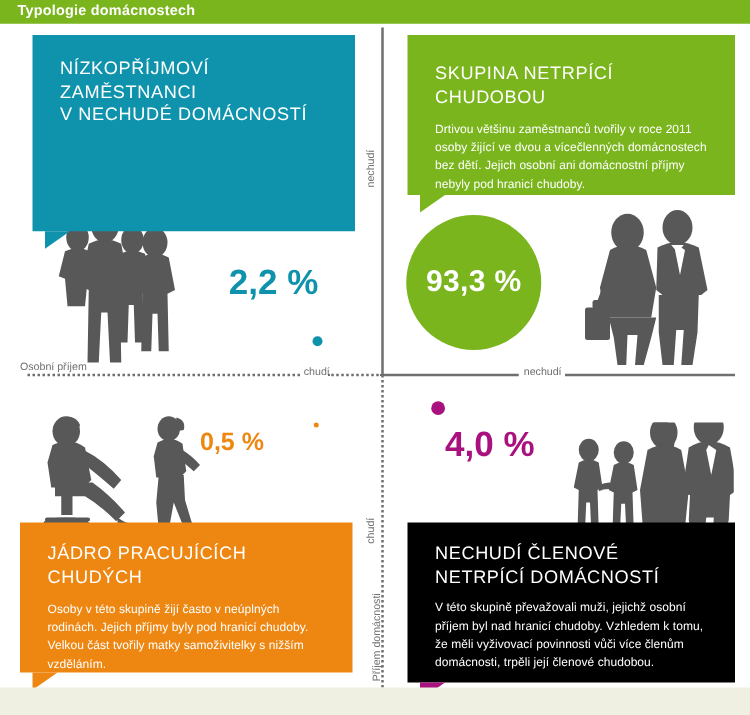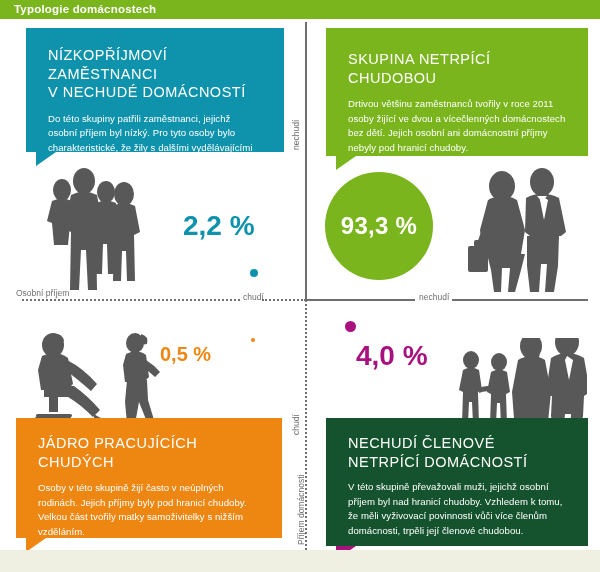--- a/index.html
+++ b/index.html
@@ -75,21 +75,21 @@
     margin:0;padding:0;color:#fff;font-weight:400;
     font-size:14.5px;letter-spacing:.5px;line-height:1.28;
   }
   .box p{
     margin:0;padding:0;color:#fff;font-size:9.6px;
     line-height:1.52;letter-spacing:.05px;
   }
 
   
   .box-tl{
-    left:26px;top:28px;width:258px;height:124px;
+    left:26px;top:28px;width:258px;height:157px;
     background:#0f93ac;padding:18px 26px 0 22px;
   }
   .box-tl h2{margin-bottom:10px;}
   .box-tl .tail{
     left:10px;bottom:-14px;
     border-left:0 solid transparent;
     border-top:14px solid #0f93ac;
     border-right:20px solid transparent;
   }
 
@@ -113,21 +113,21 @@
   .box-bl h2{margin-bottom:10px;}
   .box-bl .tail{
     left:10px;bottom:-14px;
     border-top:14px solid #ee8712;
     border-right:20px solid transparent;
   }
 
   
   .box-br{
     left:326px;top:418px;width:262px;height:128px;
-    background:#14532d;padding:16px 22px 0 22px;
+    background:#000000;padding:16px 22px 0 22px;
   }
   .box-br h2{margin-bottom:9px;}
   .box-br .tail{
     left:10px;bottom:-14px;
     border-top:14px solid #a9117f;
     border-right:20px solid transparent;
   }
 
   
   .val{position:absolute;font-weight:bold;white-space:nowrap;}
@@ -276,21 +276,20 @@
   <div class="dot dot-bl"></div>
 
   <div class="val val-br">4,0 %</div>
   <div class="dot dot-br"></div>
 
   <div class="box box-tl">
     <h2>
       <span>NÍZKOPŘÍJMOVÍ ZAMĚSTNANCI</span><br>
       <span>V NECHUDÉ DOMÁCNOSTÍ</span>
     </h2>
-    <p>Do této skupiny patřili zaměstnanci, jejichž osobní příjem byl nízký. Pro tyto osoby bylo charakteristické, že žily s dalšími vydělávajícími členy, a proto jejich domácnost nebyla chudá.</p>
     <div class="tail"></div>
   </div>
 
   <div class="box box-tr">
     <h2>SKUPINA NETRPÍCÍ CHUDOBOU</h2>
     <p>Drtivou většinu zaměstnanců tvořily v roce 2011 osoby žijící ve dvou a vícečlenných domácnostech bez dětí. Jejich osobní ani domácnostní příjmy nebyly pod hranicí chudoby.</p>
     <div class="tail"></div>
   </div>
 
   <div class="box box-bl">

